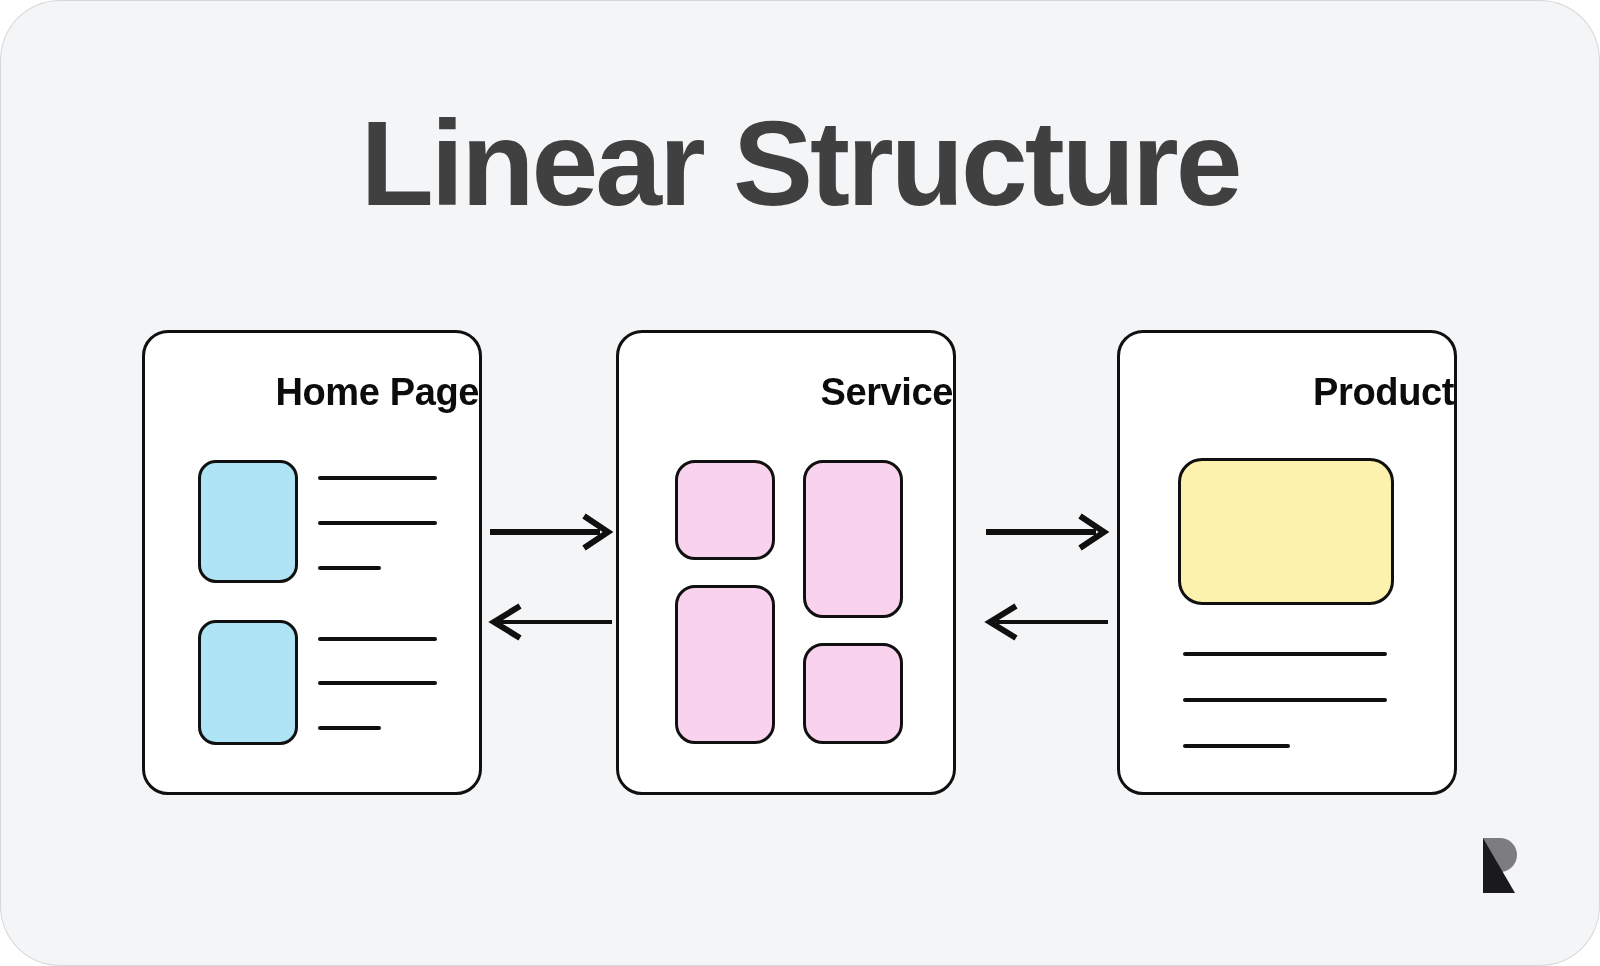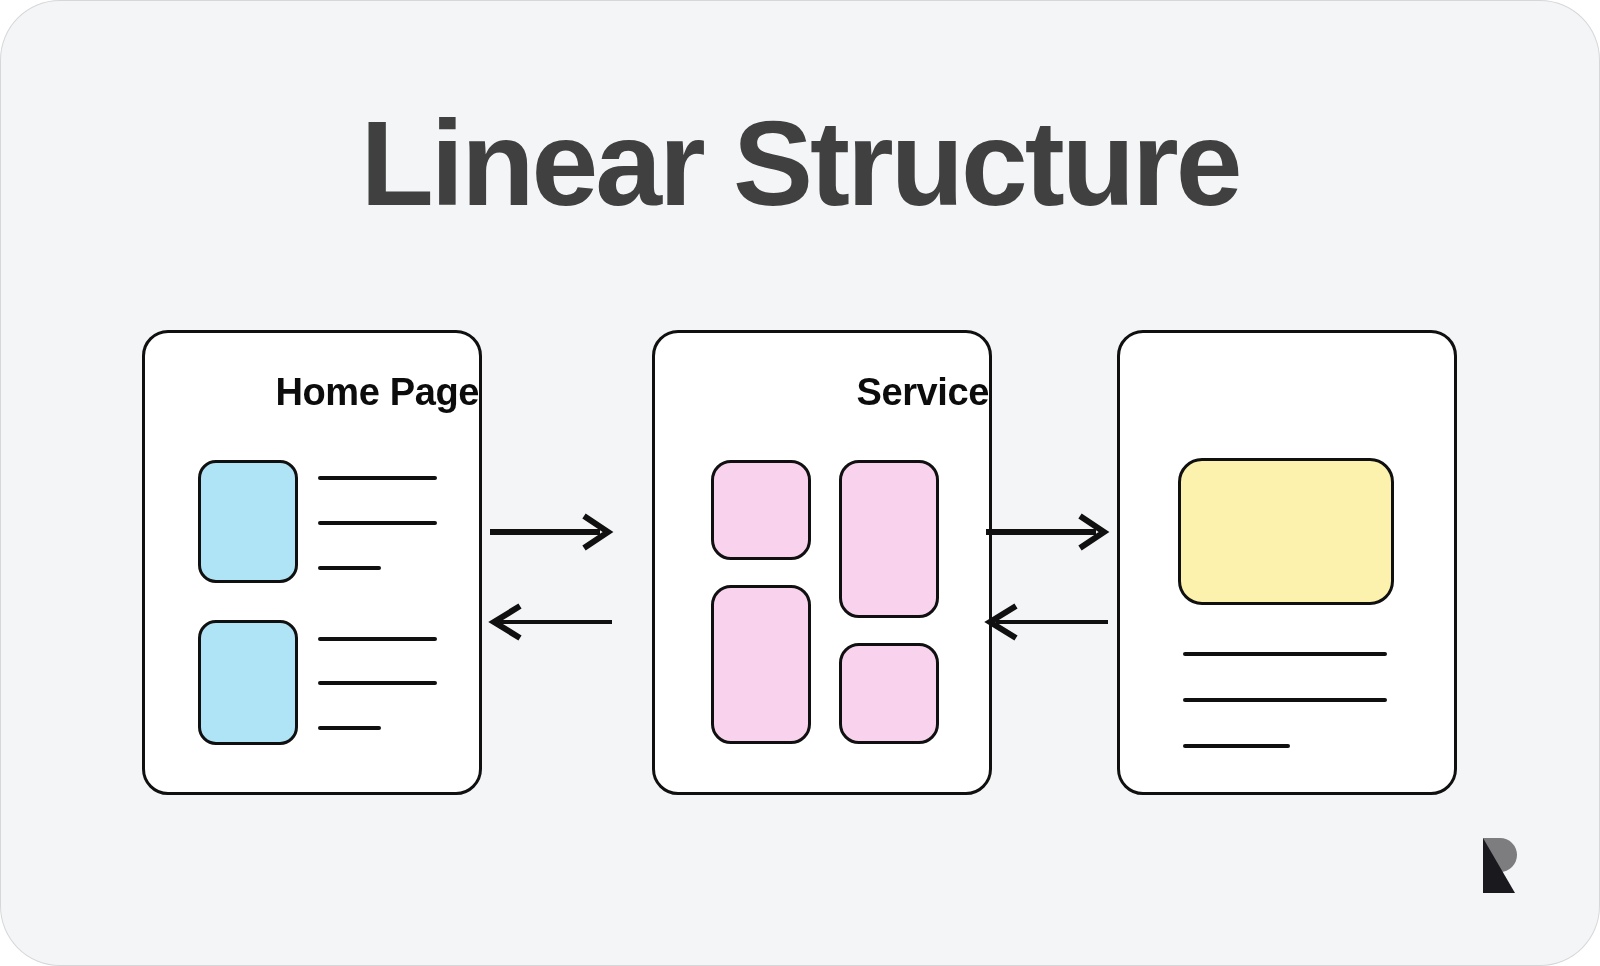--- a/index.html
+++ b/index.html
@@ -21,21 +21,21 @@
     font-size:120px;line-height:1;font-weight:700;
     letter-spacing:-0.025em;color:#404040;
   }
   .card{
     position:absolute;top:330px;width:340px;height:465px;
     background:var(--card-bg,#ffffff);
     border:3px solid var(--outline,#101010);
     border-radius:26px;box-sizing:border-box;
   }
   .card-home{left:142px;}
-  .card-service{left:652px;}
+  .card-service{left:616px;}
   .card-product{left:1117px;}
   .card-title{
     position:absolute;left:0;top:40px;width:100%;margin:0;
     text-align:right;font-size:38px;line-height:1;font-weight:700;
     letter-spacing:-0.01em;color:#0c0c0d;
   }
   
   .thumb{
     position:absolute;box-sizing:border-box;
     border:3px solid var(--outline,#101010);
@@ -99,20 +99,21 @@
 
   <div class="card card-service">
     <h2 class="card-title">Service</h2>
     <div class="thumb thumb-pink p-tl"></div>
     <div class="thumb thumb-pink p-tr"></div>
     <div class="thumb thumb-pink p-bl"></div>
     <div class="thumb thumb-pink p-br"></div>
   </div>
 
   <div class="card card-product">
+    <h2 class="card-title">Product</h2>
     <div class="thumb thumb-yellow"></div>
     <div class="tline l1"></div>
     <div class="tline l2"></div>
     <div class="tline l3"></div>
   </div>
 
   <div class="arrow gap1 fwd">
     <svg width="126" height="44" viewBox="0 0 126 44" aria-hidden="true">
       <line x1="2" y1="22" x2="112" y2="22" stroke="currentColor" stroke-width="6"></line>
       <polyline points="96,6 120,22 96,38" fill="none" stroke="currentColor" stroke-width="6"></polyline>

